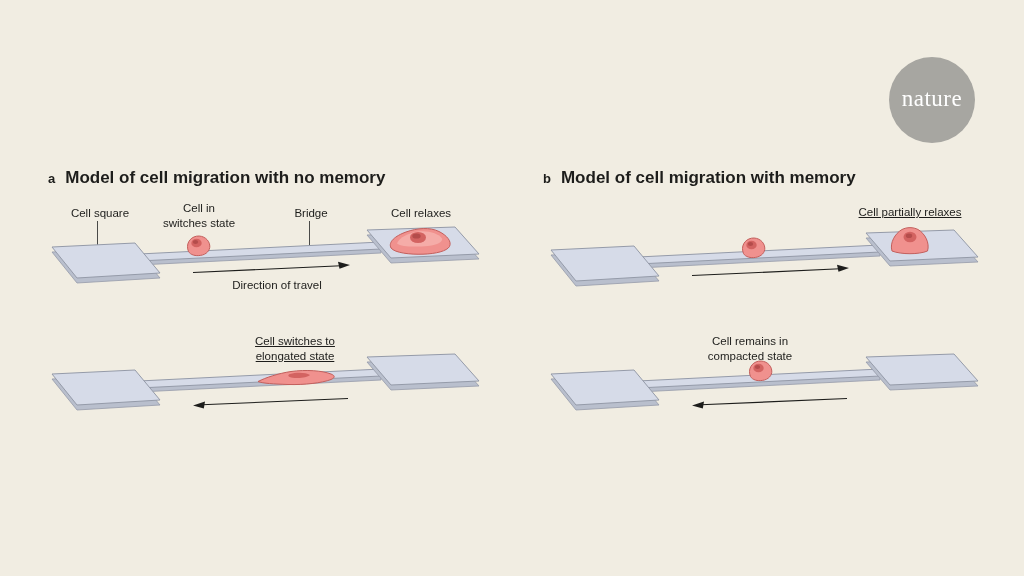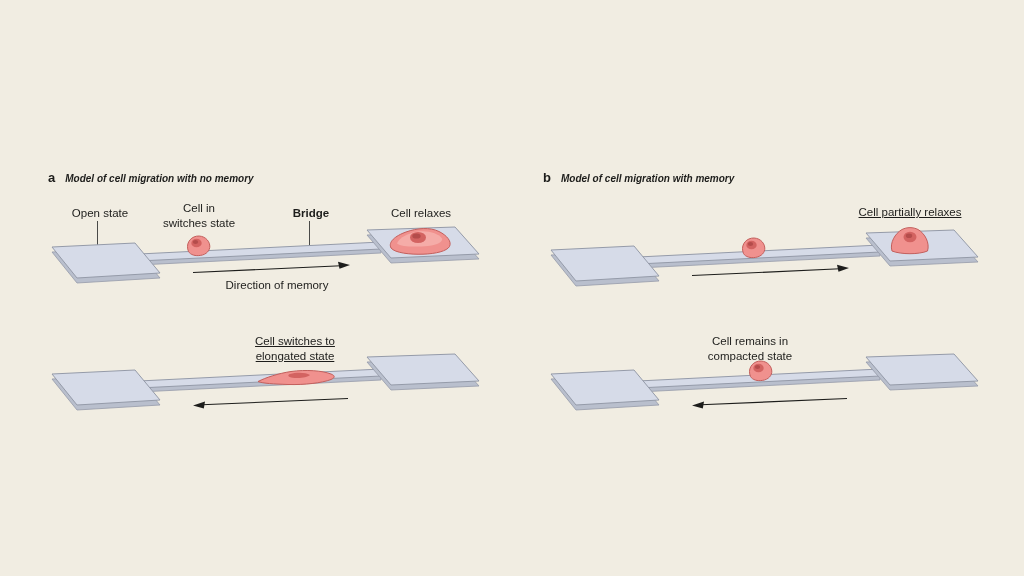--- a/index.html
+++ b/index.html
@@ -11,21 +11,21 @@
   body{background:var(--background);font-family:"Liberation Sans",sans-serif;color:var(--ink);}
   .canvas{position:relative;width:1024px;height:576px;background:var(--background);overflow:hidden;}
 
   .logo{position:absolute;left:889px;top:57px;width:86px;height:86px;border-radius:50%;
         background:var(--logo-circle);display:flex;align-items:center;justify-content:center;}
   .logo span{font-family:"Liberation Serif",serif;font-size:23px;color:var(--logo-text);
         letter-spacing:.5px;transform:translateY(-1px);}
 
   .panel-title{position:absolute;display:flex;gap:10px;align-items:baseline;font-weight:700;}
   .panel-letter{font-size:13px;line-height:14px;}
-  .panel-title-text{font-size:10px;line-height:14px;font-style:italic;}
+  .panel-title-text{font-size:17px;line-height:14px;}
 
   .lbl{position:absolute;font-size:11.5px;line-height:15px;text-align:center;white-space:pre-line;}
   .leader{position:absolute;width:1px;background:var(--leader);}
 
   svg.row{position:absolute;overflow:visible;}
   .top{fill:var(--track-top);stroke:var(--track-outline);stroke-width:1;stroke-linejoin:round;}
   .side{fill:var(--track-side);stroke:var(--track-outline);stroke-width:.8;stroke-linejoin:round;}
   .cell-body{fill:var(--cell-body);stroke:var(--cell-outline);stroke-width:1;stroke-linejoin:round;}
   .cell-hi{fill:var(--cell-highlight);}
   .cell-nuc{fill:var(--cell-nucleus);}
@@ -57,36 +57,39 @@
         <line class="arrow-line" x1="145" y1="45.5" x2="293" y2="38.8"></line>
         <polygon class="arrow-head" points="302,38 290,34.8 291.5,41.8"></polygon>
       </g>
       <g id="arrow-left-shape">
         <line class="arrow-line" x1="300" y1="44.5" x2="154" y2="50.8"></line>
         <polygon class="arrow-head" points="145,51.5 157,47.6 155.8,54.6"></polygon>
       </g>
     </defs>
   </svg>
 
+  <div class="logo">
+    <span>nature</span>
+  </div>
 
   <div class="panel-title" style="left:48px;top:171px;">
     <span class="panel-letter">a</span>
     <span class="panel-title-text">Model of cell migration with no memory</span>
   </div>
   <div class="panel-title" style="left:543px;top:171px;">
     <span class="panel-letter">b</span>
     <span class="panel-title-text">Model of cell migration with memory</span>
   </div>
 
-  <div class="lbl" style="left:40px;top:206px;width:120px;">Open state</div>
+  <div class="lbl" style="left:40px;top:206px;width:120px;">Cell square</div>
   <div class="lbl" style="left:139px;top:201px;width:120px;">Cell in
 switches state</div>
-  <div class="lbl" style="left:271px;top:206px;width:80px;font-weight:bold;">Bridge</div>
+  <div class="lbl" style="left:271px;top:206px;width:80px;">Bridge</div>
   <div class="lbl" style="left:361px;top:206px;width:120px;">Cell relaxes</div>
-  <div class="lbl" style="left:207px;top:278px;width:140px;">Direction of memory</div>
+  <div class="lbl" style="left:207px;top:278px;width:140px;">Direction of travel</div>
 
   <div class="leader" style="left:97px;top:221px;height:24px;"></div>
   <div class="leader" style="left:309px;top:221px;height:27px;"></div>
 
   <div class="lbl" style="left:219px;top:334px;width:152px;text-decoration:underline;">Cell switches to
 elongated state</div>
 
   <div class="lbl" style="left:830px;top:205px;width:160px;text-decoration:underline;">Cell partially relaxes</div>
   <div class="lbl" style="left:675px;top:334px;width:150px;">Cell remains in
 compacted state</div>

